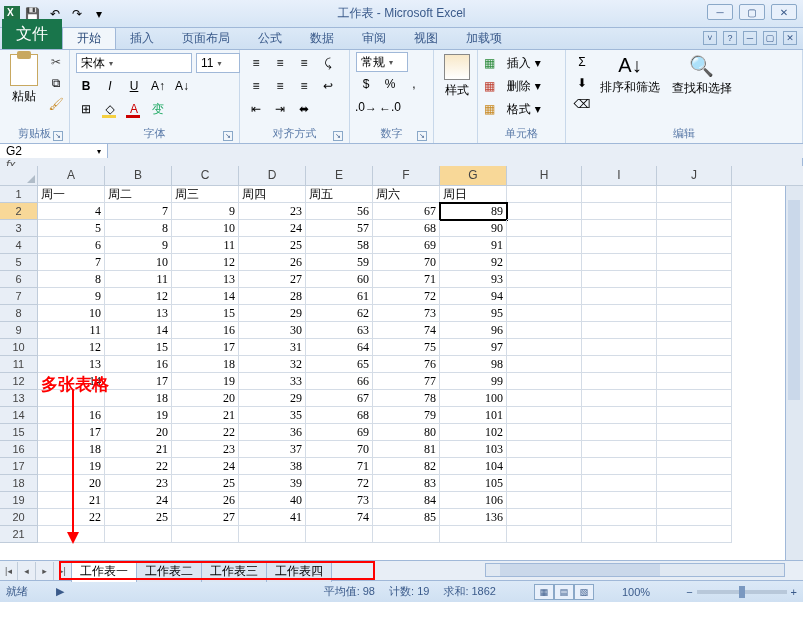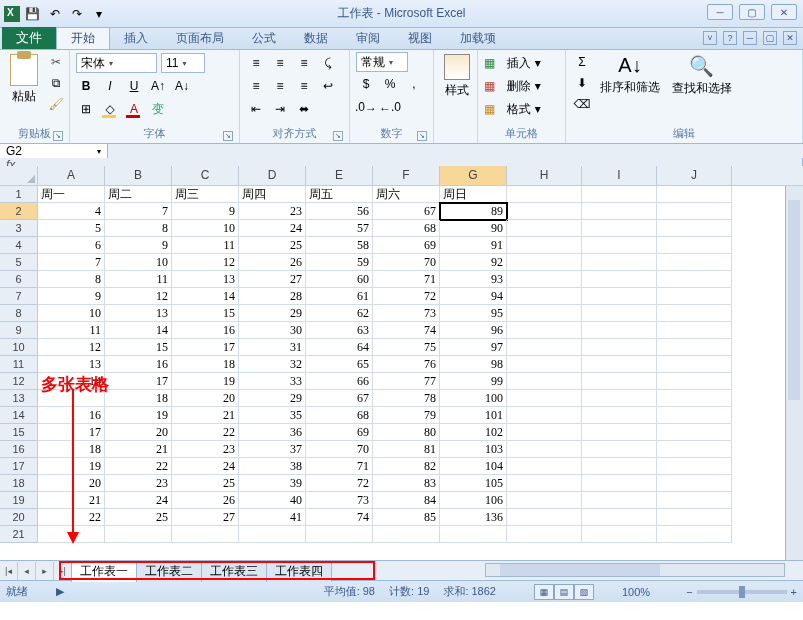--- a/index.html
+++ b/index.html
@@ -10,21 +10,21 @@
   .titlebar-left { display:flex; align-items:center; gap:4px; padding-left:4px; }
   .excel-logo { width:16px; height:16px; background:#217346; position:relative; }
   .excel-logo::after { content:"X"; color:#fff; font-size:10px; font-weight:bold; position:absolute; left:3px; top:1px; }
   .qat-btn { width:18px; height:18px; display:inline-flex; align-items:center; justify-content:center; }
   .title-text { position:absolute; left:50%; transform:translateX(-50%); color:#3a5a8a; font-size:12px; }
   .winctrl { position:absolute; right:6px; top:4px; display:flex; gap:6px; }
   .winbtn { width:26px; height:16px; border:1px solid #8aa8c8; border-radius:2px; background:#e8f0fb; display:flex; align-items:center; justify-content:center; font-size:10px; color:#3a5a8a; }
 
   
   .tabstrip { height:22px; background: linear-gradient(#dce9f7,#cfe0f2); display:flex; align-items:flex-end; padding-left:2px; border-bottom:1px solid #a0b8d8; position:relative; }
-  .file-tab { background:#19754b; color:#fff; padding:3px 14px; font-size:13px; height:22px; display:flex; align-items:center; }
+  .file-tab { background:#19754b; color:#fff; padding:3px 14px; font-size:16px; height:30px; display:flex; align-items:center; }
   .tab { padding:3px 14px; font-size:12px; color:#3a5a8a; height:22px; display:flex; align-items:center; }
   .tab.active { background:#f1f6fb; border:1px solid #a0b8d8; border-bottom:none; border-radius:2px 2px 0 0; color:#2a4a7a; }
   .tabstrip-icons { position:absolute; right:6px; top:3px; display:flex; gap:6px; }
   .tabstrip-icons span { width:14px; height:14px; border:1px solid #8aa8c8; font-size:9px; color:#3a5a8a; display:inline-flex; align-items:center; justify-content:center; }
 
   
   .ribbon { height:94px; background:#f1f6fb; border-bottom:1px solid #a0b8d8; display:flex; }
   .group { border-right:1px solid #c8d8ea; padding:2px 6px 0 6px; display:flex; flex-direction:column; justify-content:space-between; }
   .group-body { display:flex; gap:4px; align-items:flex-start; flex:1; }
   .group-label { text-align:center; font-size:11px; color:#5a7aa8; padding:2px 0; position:relative; }
@@ -146,21 +146,21 @@
         <span class="mini-btn">⧉</span>
         <span class="mini-btn brush">🖌</span>
       </div>
     </div>
     <div class="group-label"><span>剪贴板</span><span class="dlg">↘</span></div>
   </div>
 
   <div class="group" style="width:170px">
     <div class="group-body stack" style="width:100%">
       <div class="small-row">
-        <div class="combo" style="width:81px">
+        <div class="combo" style="width:116px">
             <span>宋体</span>
             <span class="dd">▾</span>
           </div>
         <div class="combo" style="width:44px">
             <span>11</span>
             <span class="dd">▾</span>
           </div>
       </div>
       <div class="small-row">
         <span class="mini-btn">

